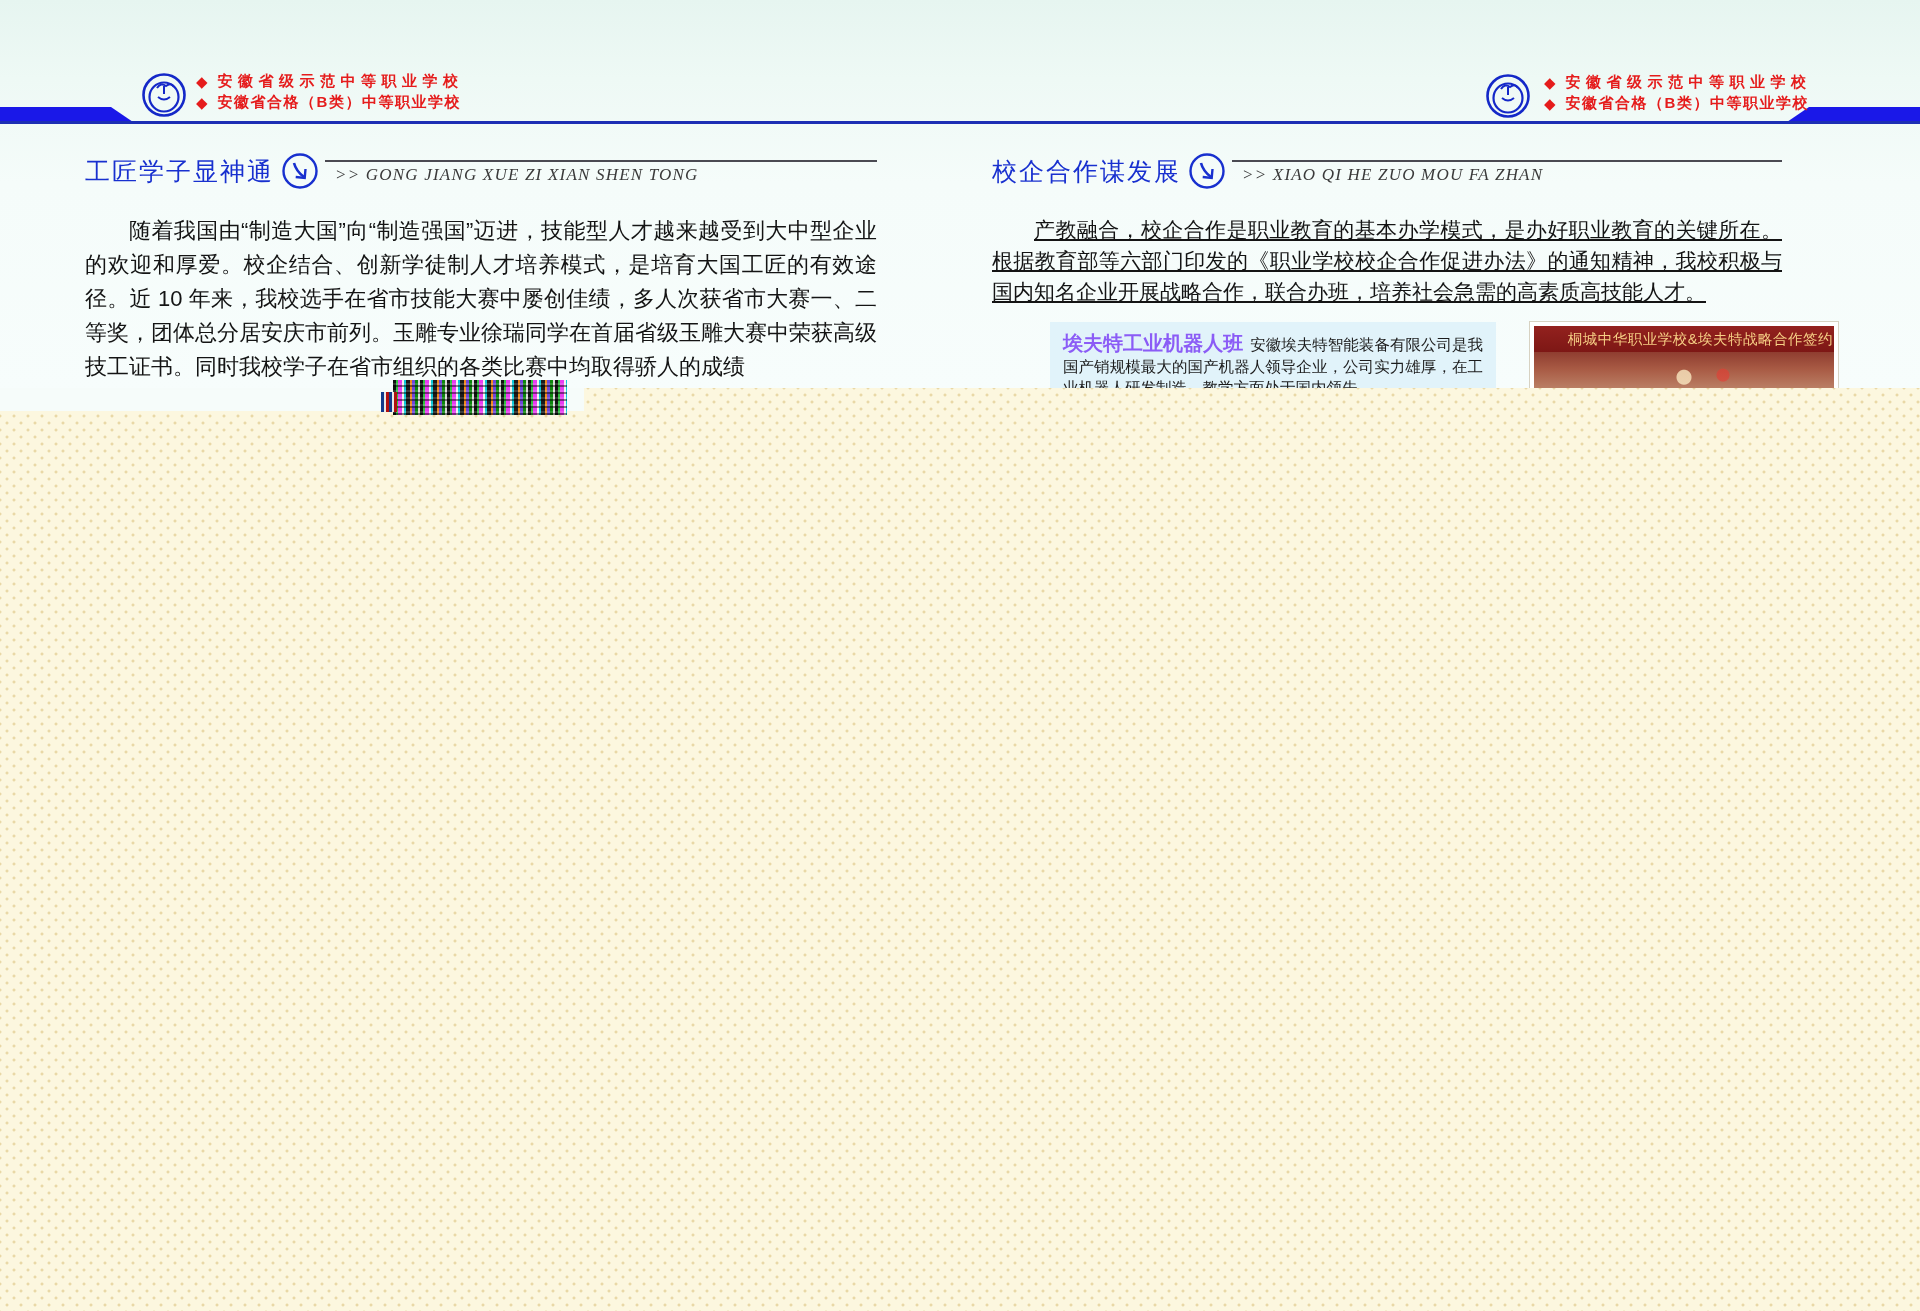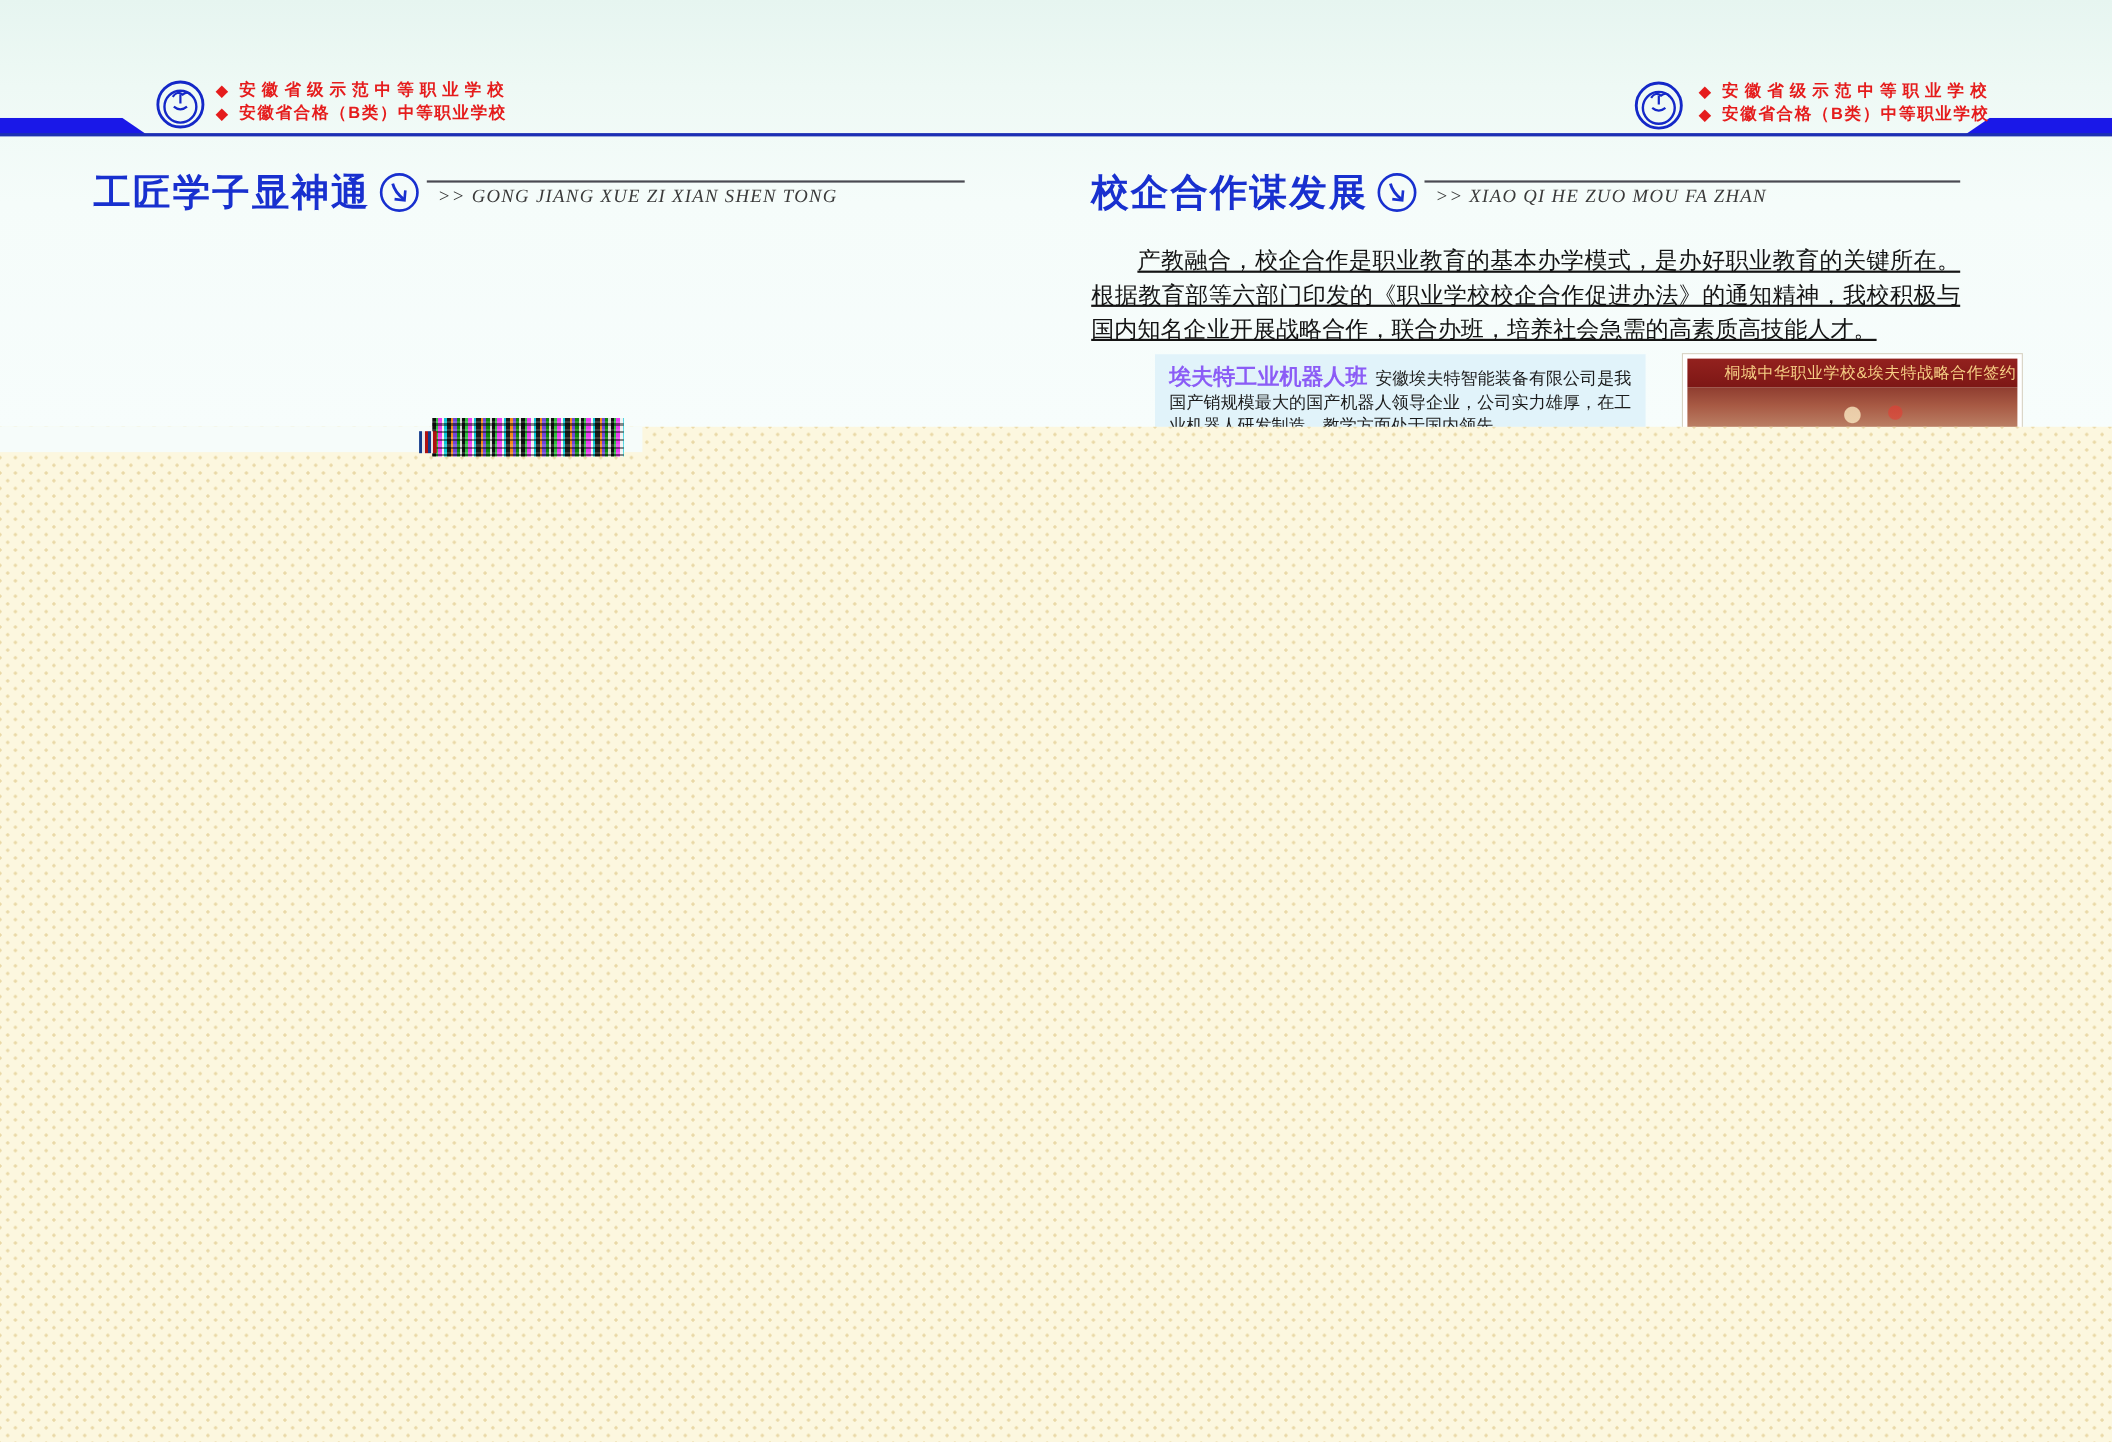--- a/index.html
+++ b/index.html
@@ -22,21 +22,21 @@
   .badge.right { left:1544px; top:72px; }
   .badge-row { display:flex; align-items:center; height:21px; color:#e51c1c; font-weight:bold; font-size:15px; white-space:nowrap; }
   .badge-row .diamond { font-size:15px; margin-right:10px; letter-spacing:0; }
   .badge-row .lbl.sp1 { letter-spacing:5.5px; }
   .badge-row .lbl.sp2 { letter-spacing:1.5px; }
   
   .section { position:absolute; top:152px; z-index:1; }
   .section.sec-left  { left:85px;  width:792px; }
   .section.sec-right { left:992px; width:790px; }
   .heading-row { display:flex; align-items:center; }
-  .sec-title { font-size:34px; font-weight:bold; color:#1830cf; letter-spacing:2px; white-space:nowrap; }
+  .sec-title { font-size:25px; font-weight:normal; color:#1830cf; letter-spacing:2px; white-space:nowrap; }
   .arrow-badge { margin-left:7px; flex:0 0 auto; display:block; }
   .rule-wrap { flex:1 1 auto; margin-left:6px; margin-top:2px; }
   .hrule { height:2px; background:#4a4a52; }
   .pinyin {
     font-family:"Liberation Serif","DejaVu Serif",serif; font-style:italic;
     font-size:17px; color:#3a3a3a; letter-spacing:1.2px; margin-top:3px; padding-left:10px; white-space:nowrap;
   }
   .body-text { margin-top:24px; color:#141414; text-indent:2em; text-align:justify; }
   .sec-left  .body-text { font-size:22px; line-height:34px; }
   .sec-right .body-text { font-size:21px; line-height:31px;text-decoration:underline; }
@@ -139,20 +139,21 @@
       <svg class="arrow-badge" width="38" height="38" viewBox="0 0 38 38">
         <circle cx="19" cy="19" r="16.5" fill="none" stroke="#1830cf" stroke-width="2.4"></circle>
         <path d="M13 11 q2 8 10 14" fill="none" stroke="#1830cf" stroke-width="2.6"></path>
         <path d="M24.5 17 l-0.8 9 l-9 -1" fill="none" stroke="#1830cf" stroke-width="2.4"></path>
       </svg>
       <div class="rule-wrap">
         <div class="hrule"></div>
         <div class="pinyin">&gt;&gt;  GONG JIANG XUE ZI XIAN SHEN TONG</div>
       </div>
     </div>
+    <p class="body-text">随着我国由“制造大国”向“制造强国”迈进，技能型人才越来越受到大中型企业的欢迎和厚爱。校企结合、创新学徒制人才培养模式，是培育大国工匠的有效途径。近 10 年来，我校选手在省市技能大赛中屡创佳绩，多人次获省市大赛一、二等奖，团体总分居安庆市前列。玉雕专业徐瑞同学在首届省级玉雕大赛中荣获高级技工证书。同时我校学子在省市组织的各类比赛中均取得骄人的成绩</p>
   </div>
 
   <div class="section sec-right">
     <div class="heading-row">
       <span class="sec-title">校企合作谋发展</span>
       <svg class="arrow-badge" width="38" height="38" viewBox="0 0 38 38">
         <circle cx="19" cy="19" r="16.5" fill="none" stroke="#1830cf" stroke-width="2.4"></circle>
         <path d="M13 11 q2 8 10 14" fill="none" stroke="#1830cf" stroke-width="2.6"></path>
         <path d="M24.5 17 l-0.8 9 l-9 -1" fill="none" stroke="#1830cf" stroke-width="2.4"></path>
       </svg>

